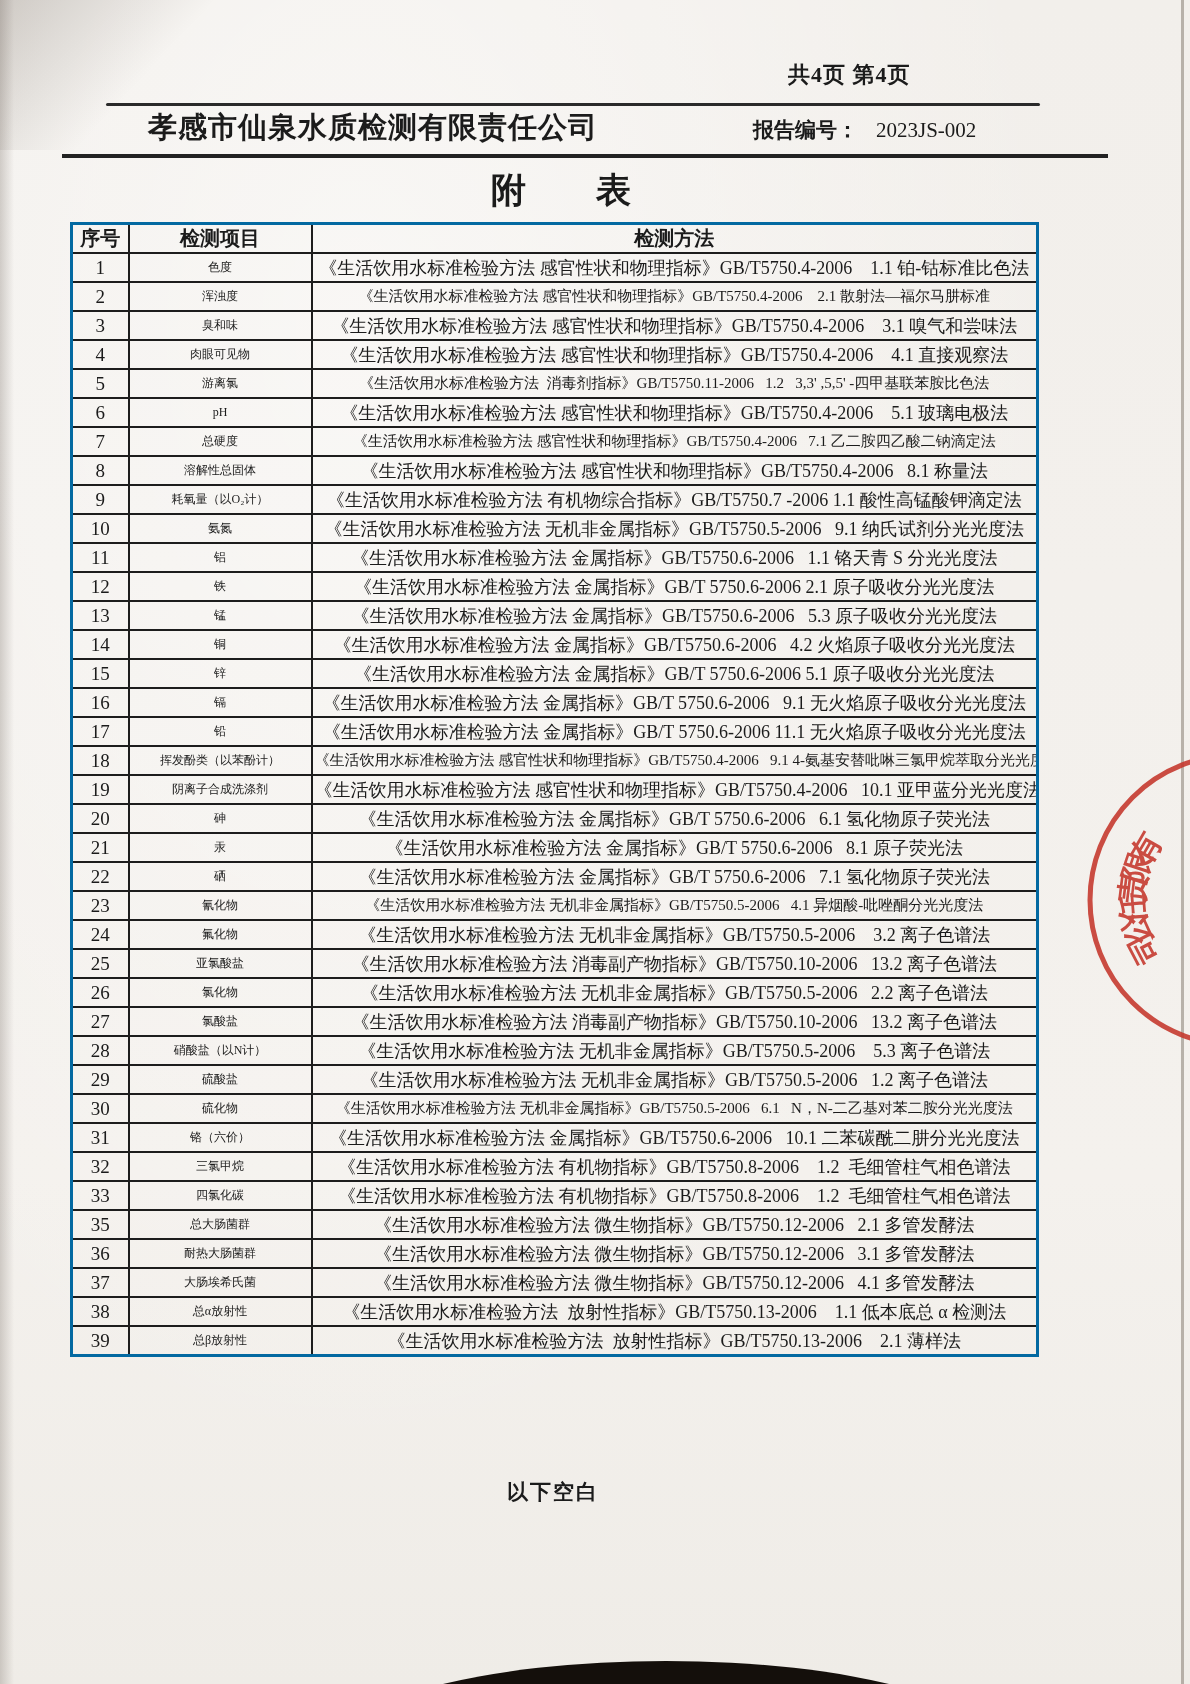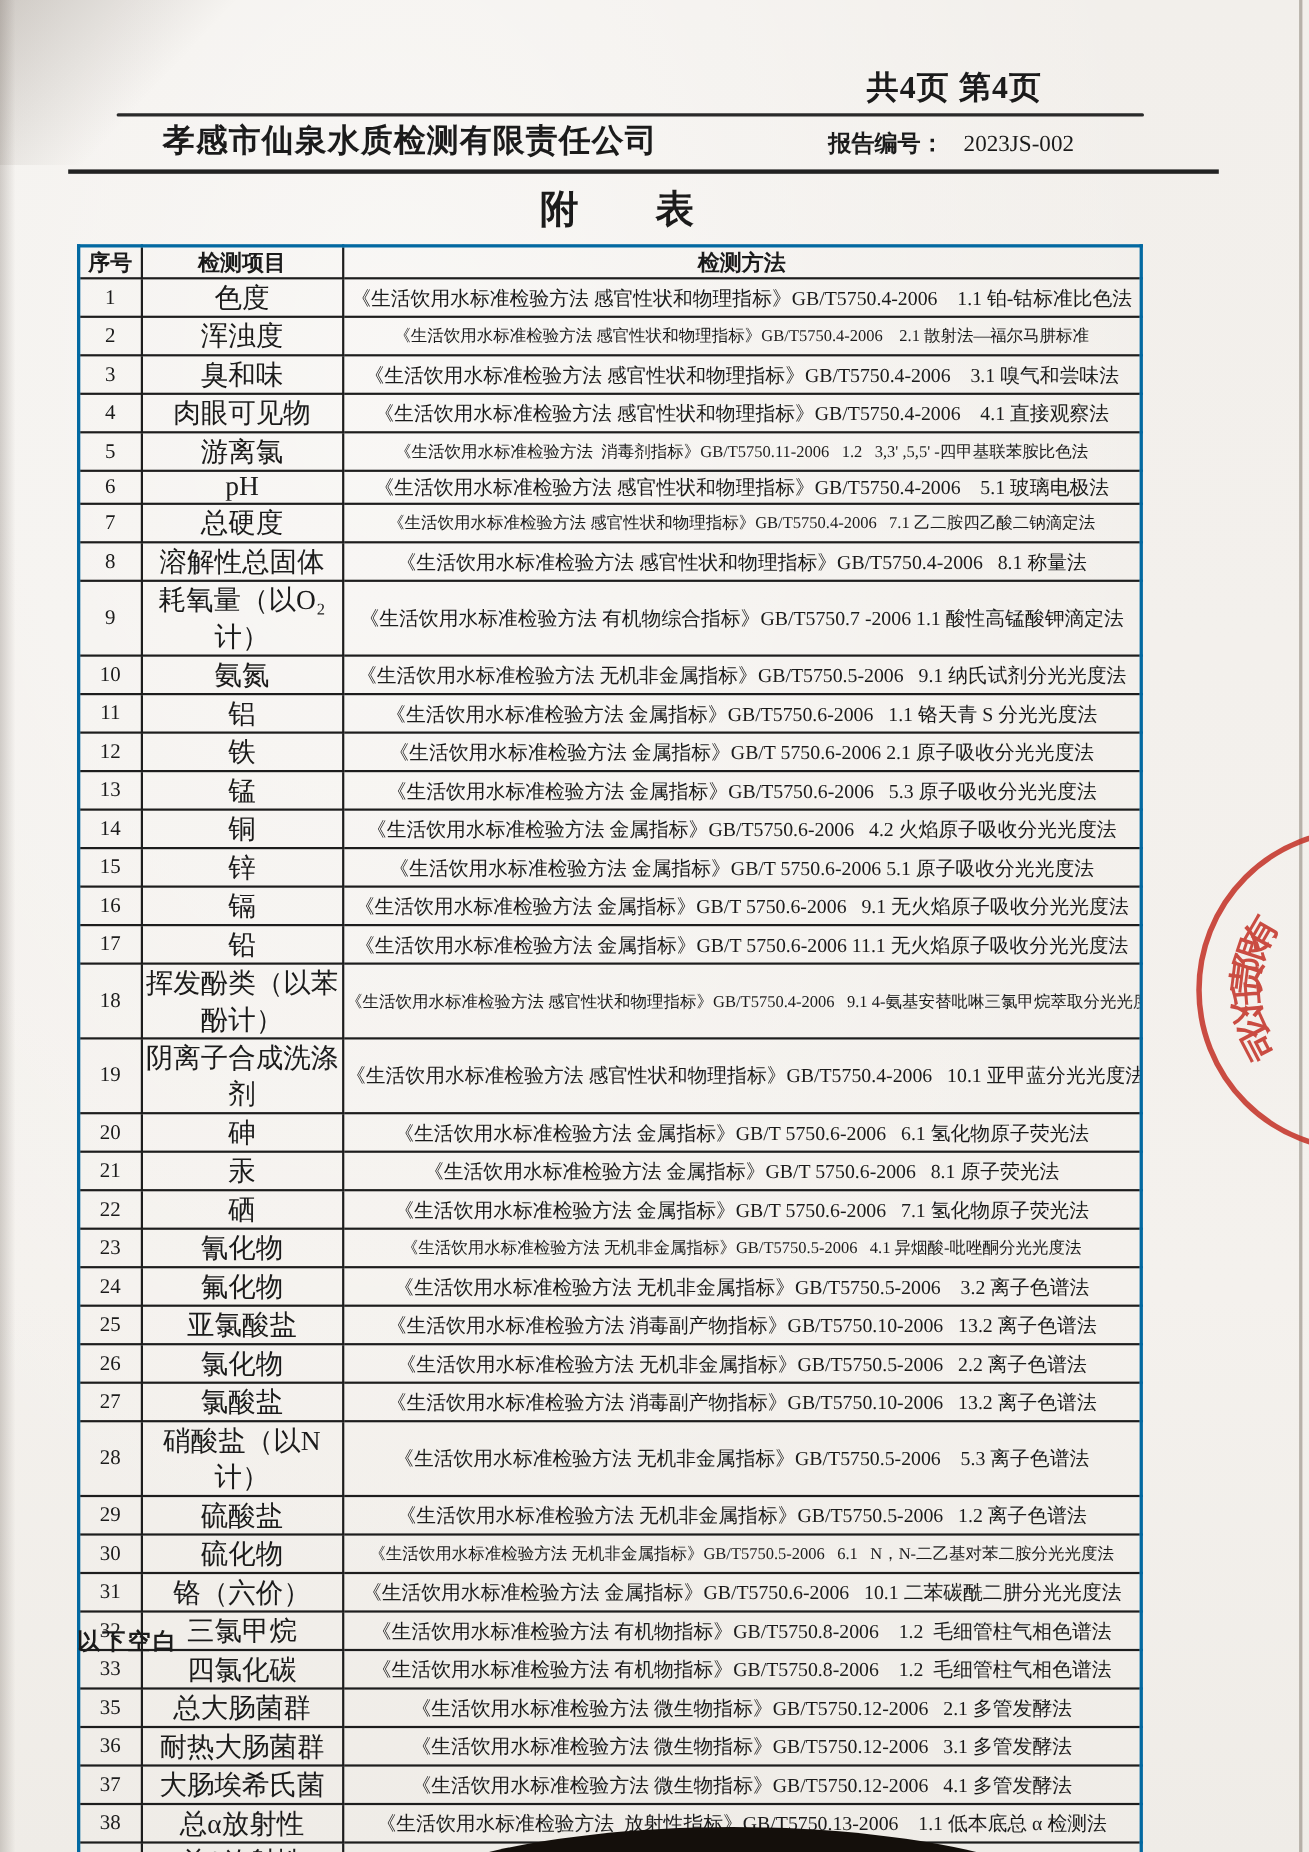--- a/index.html
+++ b/index.html
@@ -10,42 +10,42 @@
       linear-gradient(180deg,#f2efeb 0%,#f4f1ed 70%,#efece7 100%);
     font-family:"Liberation Serif","DejaVu Serif",serif;
     color:#1b1b1b;
   }
   .corner-shadow{position:absolute;top:0;left:0;width:340px;height:150px;
     background:linear-gradient(133deg,rgba(120,110,100,.30) 0%,rgba(120,110,100,0) 45%);}
   .left-shadow{position:absolute;top:0;left:0;width:14px;height:1684px;
     background:linear-gradient(90deg,rgba(110,100,92,.28),rgba(110,100,92,0));}
   .right-edge{position:absolute;top:0;left:1181px;width:3px;height:1684px;
     background:rgba(135,125,115,.55);}
-  .page-info{position:absolute;top:60px;left:788px;font-size:29px;font-weight:bold;
+  .page-info{position:absolute;top:60px;left:788px;font-size:22px;font-weight:bold;
     letter-spacing:1px;white-space:pre;}
   .rule1{position:absolute;top:103px;left:106px;width:934px;height:3px;
     background:#2a2a2a;border-radius:2px;}
   .company{position:absolute;top:108px;left:148px;font-size:29px;font-weight:bold;
     letter-spacing:1px;font-family:Liberation Mono, monospace;}
   .report{position:absolute;top:116px;left:753px;font-size:21px;white-space:pre;}
   .report .lbl{font-weight:bold;font-family:"Liberation Sans","DejaVu Sans",sans-serif;}
   .report .val{font-weight:normal;margin-left:18px;}
   .rule2{position:absolute;top:154px;left:62px;width:1046px;height:4px;background:#222;}
   .title{position:absolute;top:167px;left:0;width:1122px;text-align:center;
     font-size:35px;font-weight:bold;white-space:pre;}
   .doc-table{position:absolute;top:222px;left:70px;width:966px;border-collapse:collapse;
     table-layout:fixed;border:3px solid #0369a1;}
   .doc-table td,.doc-table th{border:2px solid #1d1d1d;height:27px;padding:0 2px;
     text-align:center;vertical-align:middle;overflow:hidden;}
   .doc-table th{font-size:20px;font-weight:bold;}
   .cell-no{font-size:19px;}
-  .cell-item{font-size:25px;}
+  .cell-item{font-size:12px;}
   .cell-method{font-size:18px;white-space:pre;}
   .cell-method.small{font-size:15px;text-align:center;}
-  .footer-note{position:absolute;top:1478px;left:70px;width:966px;text-align:left;
+  .footer-note{position:absolute;top:1478px;left:70px;width:966px;text-align:center;
     font-size:21px;letter-spacing:2px;font-weight:bold;}
   .stamp-svg{position:absolute;left:1000px;top:725px;width:240px;height:360px;
     opacity:.88;pointer-events:none;}
   .stamp-svg text{font-family:"Liberation Sans","DejaVu Sans",sans-serif;
     font-weight:bold;font-size:31px;}
   .bottom-band{position:absolute;left:332px;top:1661px;width:668px;height:150px;
     background:#140f0b;border-radius:50% 50% 0 0 / 60% 60% 0 0;}
 </style>
 </head>
 <body>

